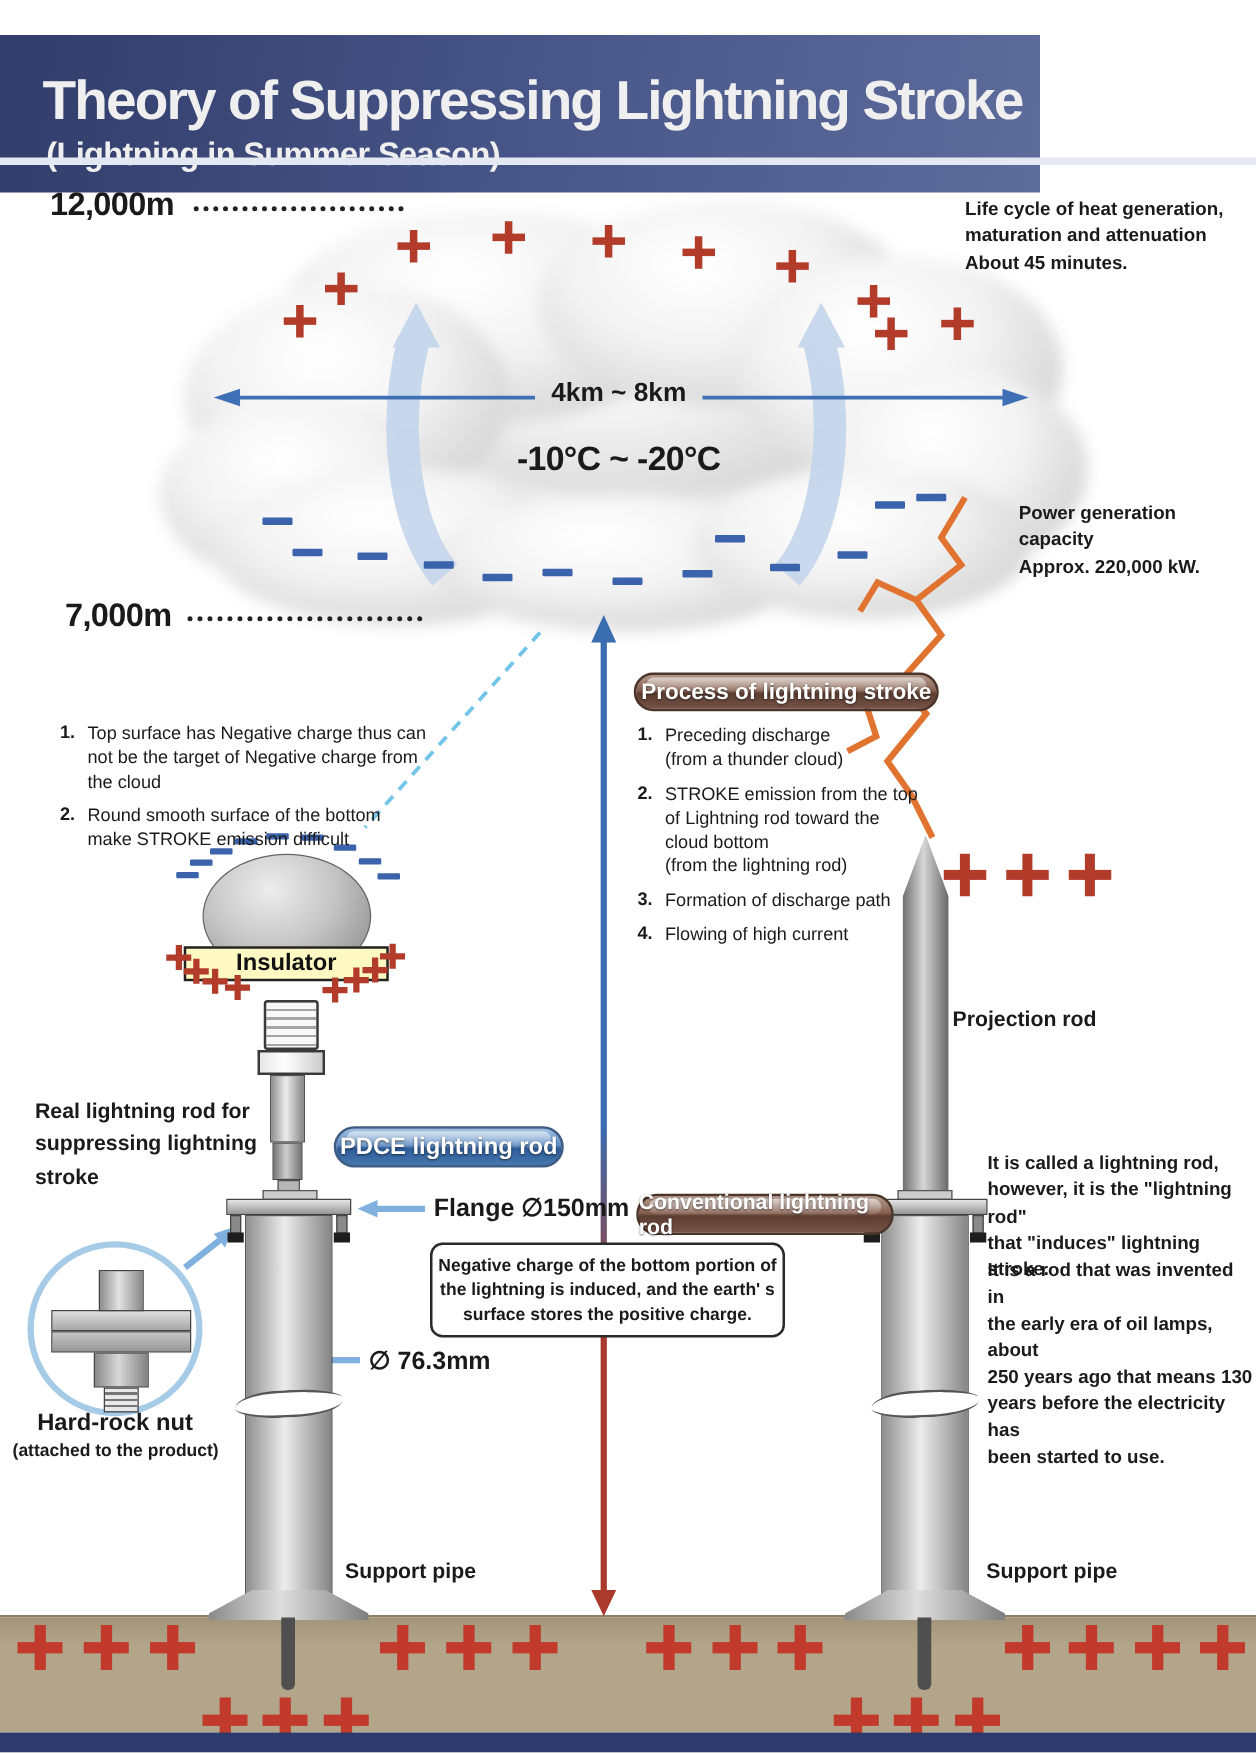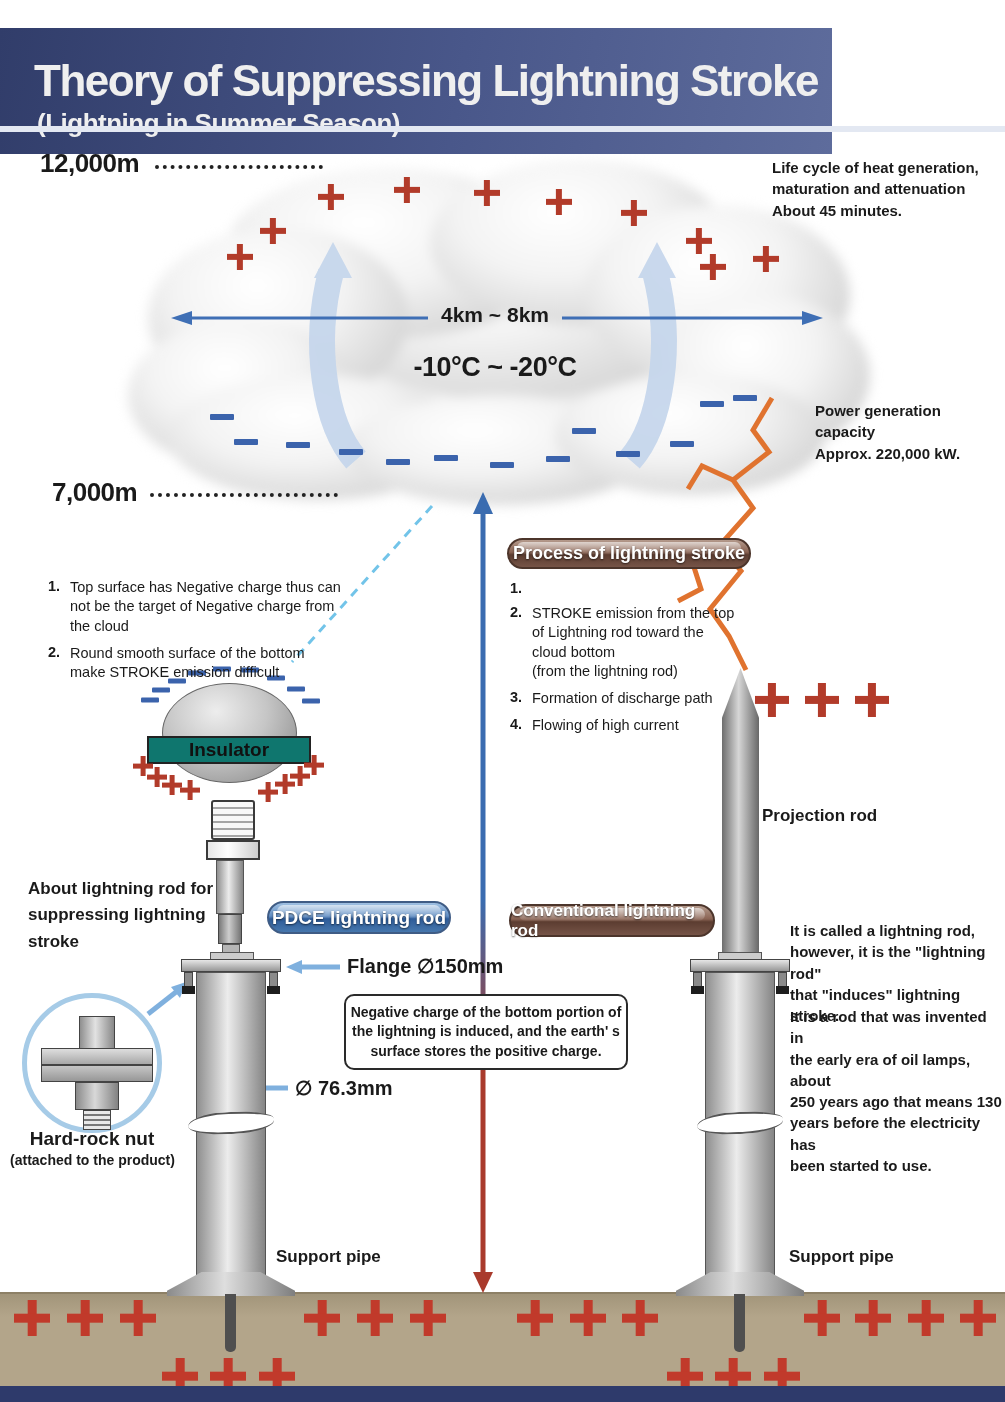--- a/index.html
+++ b/index.html
@@ -31,21 +31,21 @@
   .pill { position:absolute; display:flex; align-items:center; justify-content:center; color:#fff; font-weight:700;
     text-shadow:0 1px 2px rgba(0,0,0,.6); z-index:5; }
   .pill::before { content:''; position:absolute; left:8px; right:8px; top:2px; height:45%; border-radius:12px;
     background:linear-gradient(180deg,rgba(255,255,255,.6),rgba(255,255,255,.04)); }
   .pill-blue1 { left:49px; top:536px; width:270px; height:31px; border-radius:16px; font-size:19px;
     background:linear-gradient(180deg,#8aa5cb 0%,#5d7fb0 45%,#31538a 52%,#48699b 100%); border:2px solid #5f6b84; }
   .pill-blue2 { left:267px; top:901px; width:184px; height:33px; border-radius:17px; font-size:19px;
     background:linear-gradient(180deg,#9fc0e2 0%,#638fc4 45%,#2e5c99 55%,#4677ad 100%); border:2px solid #3f5c85; }
   .pill-brown1 { left:507px; top:538px; width:244px; height:31px; border-radius:16px; font-size:18px;
     background:linear-gradient(180deg,#b49a8c 0%,#8a6353 45%,#5c3d31 55%,#765447 100%); border:2px solid #4c352b; }
-  .pill-brown2 { left:509px; top:904px; width:206px; height:33px; border-radius:17px; font-size:17px;
+  .pill-brown2 { left:509px; top:955px; width:206px; height:33px; border-radius:17px; font-size:17px;
     background:linear-gradient(180deg,#b49a8c 0%,#8a6353 45%,#5c3d31 55%,#765447 100%); border:2px solid #4c352b; }
 
   
   .num-list { position:absolute; z-index:5; }
   .num-list .row { display:flex; margin-bottom:8px; }
   .num-list .num { width:22px; flex:0 0 22px; font-weight:700; font-size:14.5px; color:#1a1a1a; }
   .num-list .txt { font-weight:400; font-size:14.5px; line-height:1.33; color:#1a1a1a; white-space:pre-line; }
 
   
   .note-box { left:344px; top:994px; width:284px; height:76px; border:2.5px solid #2a2a2a; border-radius:10px;
@@ -55,21 +55,21 @@
   
   .ground { left:0; top:1292px; width:1005px; height:94px; z-index:1;
     background:linear-gradient(180deg,#a2957a 0%,#b3a58a 25%,#b3a58a 100%); border-top:2px solid #8d8066; }
   .footer { left:0; top:1386px; width:1005px; height:16px; background:#2e3a6b; z-index:5; }
 
   
   .metal { position:absolute; z-index:3; }
   .grad-v { background:linear-gradient(90deg,#8f8f8f,#ececec 45%,#858585); border:1px solid #555; }
   .insulator-ellipse { left:162px; top:683px; width:135px; height:100px; border-radius:50%; border:1px solid #666;
     background:radial-gradient(ellipse at 40% 28%, #ededed 0%, #c6c6c6 45%, #989898 82%, #808080 100%); }
-  .insulator-band { left:147px; top:736px; width:164px; height:28px; background:#0f766e; border:2px solid #222;
+  .insulator-band { left:147px; top:757px; width:164px; height:28px; background:#fef9c3; border:2px solid #222;
     display:flex; align-items:center; justify-content:center; font-size:19px; font-weight:700; color:#111; z-index:4; }
   .thread { background:repeating-linear-gradient(180deg,#f8f8f8 0 5px,#a5a5a5 5px 7px); border:2px solid #3a3a3a; border-radius:3px; }
   .flange-plate { background:linear-gradient(180deg,#e6e6e6,#979797); border:1px solid #444; }
   .bolt { background:#8a8a8a; border:1px solid #444; }
   .bolt-nut { background:#1d1d1d; }
   .pipe-break { position:absolute; background:#fff; border-top:2px solid #555; border-bottom:2px solid #555;
     border-radius:45% 55% 50% 50% / 60% 40% 55% 45%; transform:rotate(-3deg); z-index:4; }
   .cone { position:absolute; z-index:3; clip-path:polygon(27% 0, 73% 0, 100% 78%, 100% 100%, 0 100%, 0 78%);
     background:linear-gradient(90deg,#8a8a8a,#dedede 45%,#7e7e7e); }
   .dark-rod { position:absolute; background:#4f4f4f; border-radius:0 0 5px 5px; z-index:3; }
@@ -203,20 +203,22 @@
 make STROKE emission difficult</span>
     </div>
   </div>
 
   <div class="pill pill-brown1">
     <span style="position:relative;">Process of lightning stroke</span>
   </div>
   <div class="num-list" style="left:510px; top:580px; width:255px;">
     <div class="row">
       <span class="num">1.</span>
+      <span class="txt">Preceding discharge
+(from a thunder cloud)</span>
     </div>
     <div class="row">
       <span class="num">2.</span>
       <span class="txt">STROKE emission from the top
 of Lightning rod toward the
 cloud bottom
 (from the lightning rod)</span>
     </div>
     <div class="row">
       <span class="num">3.</span>
@@ -274,21 +276,21 @@
   <div class="pill pill-brown2">
     <span style="position:relative;">Conventional lightning rod</span>
   </div>
 
   <div class="note-box abs">
     <span>Negative charge of the bottom portion of
 the lightning is induced, and the earth' s
 surface stores the positive charge.</span>
   </div>
 
-  <div class="lbl" style="left:28px; top:876px; font-size:17px; line-height:1.55;">About lightning rod for
+  <div class="lbl" style="left:28px; top:876px; font-size:17px; line-height:1.55;">Real lightning rod for
 suppressing lightning
 stroke</div>
   <div class="lbl" style="left:347px; top:954px; font-size:20px;">Flange  ∅150mm</div>
   <div class="lbl" style="left:295px; top:1076px; font-size:20px;">∅ 76.3mm</div>
   <div class="lbl" style="left:22px; top:1128px; width:140px; text-align:center; font-size:19px;">Hard-rock nut</div>
   <div class="lbl" style="left:10px; top:1152px; width:165px; text-align:center; font-size:14px;">(attached to the product)</div>
   <div class="lbl" style="left:276px; top:1247px; font-size:17px;">Support pipe</div>
   <div class="lbl" style="left:789px; top:1247px; font-size:17px;">Support pipe</div>
   <div class="lbl" style="left:762px; top:806px; font-size:17px;">Projection rod</div>
   <div class="lbl note" style="left:790px; top:920px; width:212px;">It is called a lightning rod,

